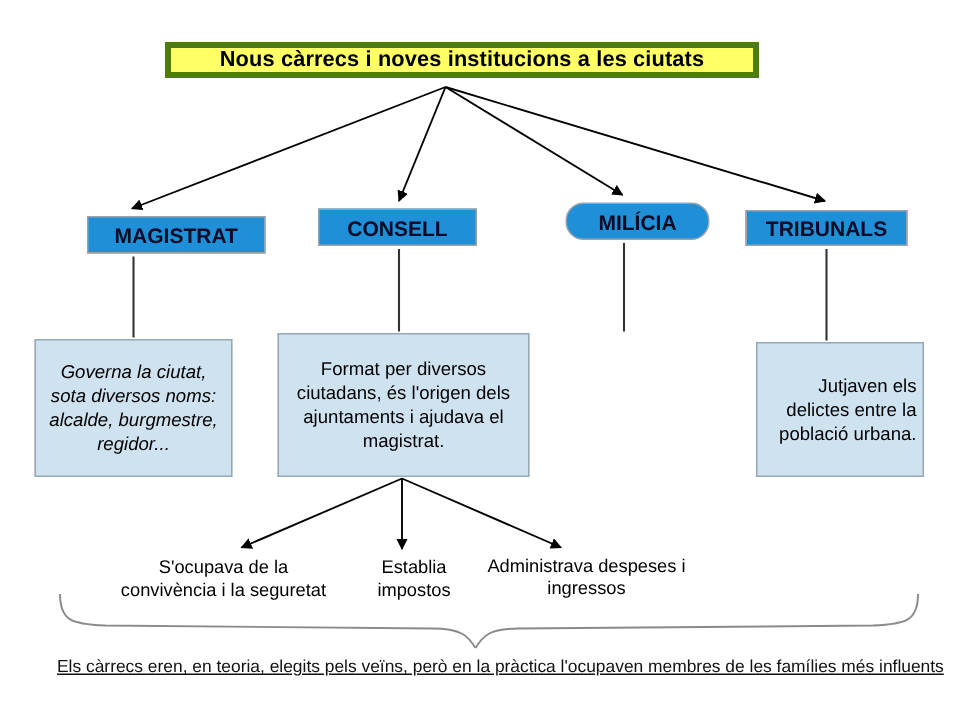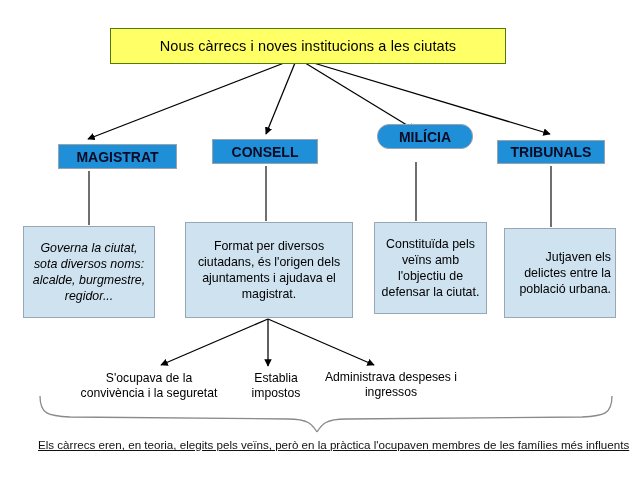--- a/index.html
+++ b/index.html
@@ -32,40 +32,40 @@
     align-items: center;
     justify-content: center;
     text-align: center;
   }
 
   
   .title-box {
     left: 110px;
     top: 28px;
     width: 396px;
-    height: 36px;
+    height: 24px;
     background: #ffff66;
-    border: 1px solid #4d7c0f;
-    font-weight: normal;
+    border: 4px solid #4d7c0f;
+    font-weight: bold;
     font-size: 14.5px;
     color: #000000;
     letter-spacing: 0.1px;
   }
 
   
   .inst-box {
     background: #1f8fd8;
     border: 1px solid #9aa3ac;
     font-weight: bold;
     font-size: 14px;
     color: #0b0b25;
   }
   .inst-magistrat { left: 30px;  top: 144px; width: 119px; height: 25px; margin-left: 28px; }
   .inst-consell   { left: 212px; top: 139px; width: 106px; height: 25px; }
-  .inst-milicia   { left: 377px; top: 124px; width: 96px;  height: 25px; border-radius: 12px; }
+  .inst-milicia   { left: 377px; top: 135px; width: 96px;  height: 25px; border-radius: 12px; }
   .inst-tribunals { left: 497px; top: 140px; width: 108px; height: 24px; }
 
   
   .desc-box {
     background: #cfe2f0;
     border: 1px solid #97a7b4;
     font-size: 12.4px;
     color: #000000;
     line-height: 1.30;
     padding: 3px 4px;
@@ -141,21 +141,20 @@
 
   <div class="node title-box">Nous càrrecs i noves institucions a les ciutats</div>
 
   <div class="node inst-box inst-magistrat">MAGISTRAT</div>
   <div class="node inst-box inst-consell">CONSELL</div>
   <div class="node inst-box inst-milicia">MILÍCIA</div>
   <div class="node inst-box inst-tribunals">TRIBUNALS</div>
 
   <div class="node desc-box desc-1">Governa la ciutat, sota diversos noms: alcalde, burgmestre, regidor...</div>
   <div class="node desc-box desc-2">Format per diversos ciutadans, és l'origen dels ajuntaments i ajudava el magistrat.</div>
-  <div class="node desc-box desc-3">Constituïda pels veïns amb l'objectiu de defensar la ciutat.</div>
   <div class="node desc-box desc-4">Jutjaven els delictes entre la població urbana.</div>
 
   <div class="node leaf-label leaf-2">Establia impostos</div>
   <div class="node leaf-label leaf-1">S'ocupava de la convivència i la seguretat</div>
   <div class="node leaf-label leaf-3">Administrava despeses i ingressos</div>
 
   <div class="footer-note">Els càrrecs eren, en teoria, elegits pels veïns, però en la pràctica l'ocupaven membres de les famílies més influents</div>
 
 </div>
 

